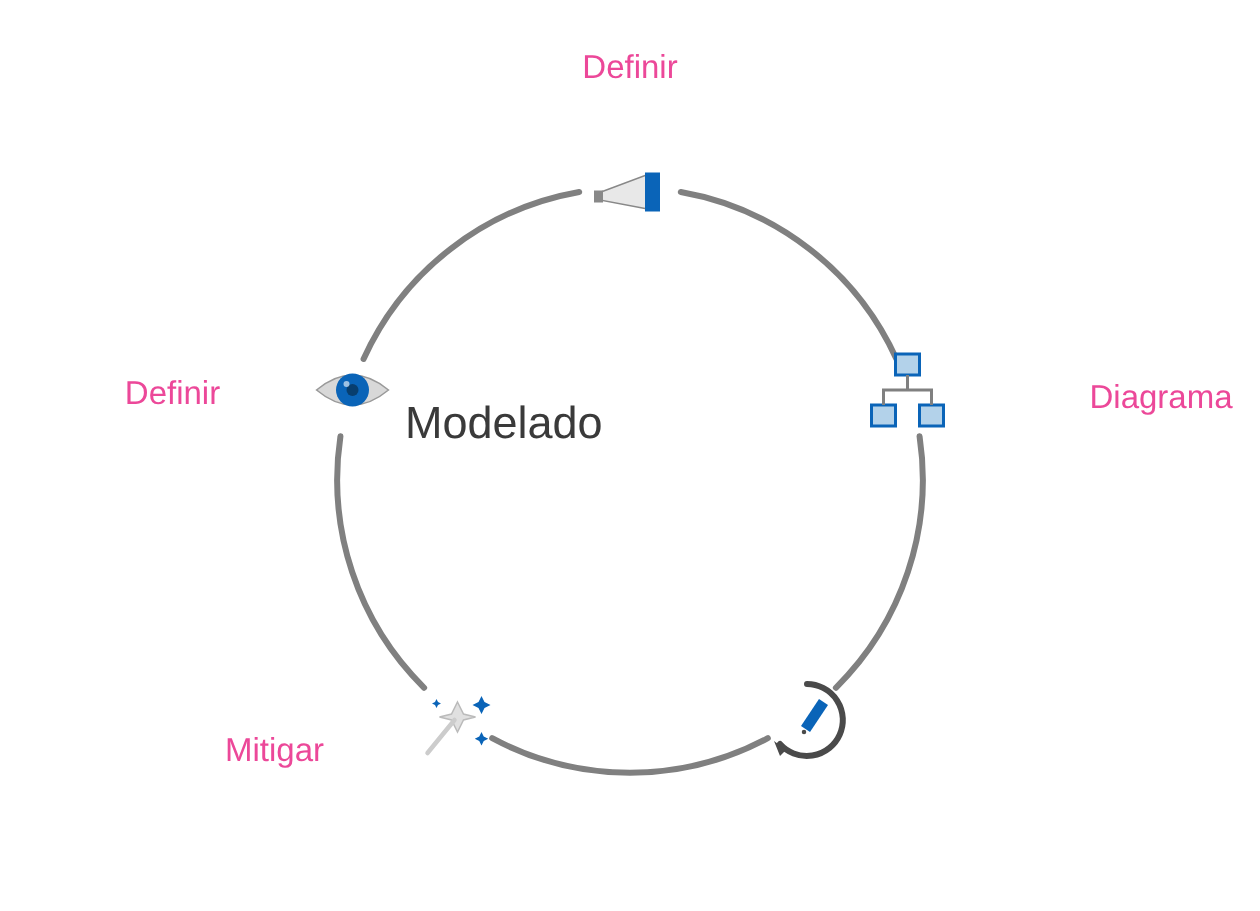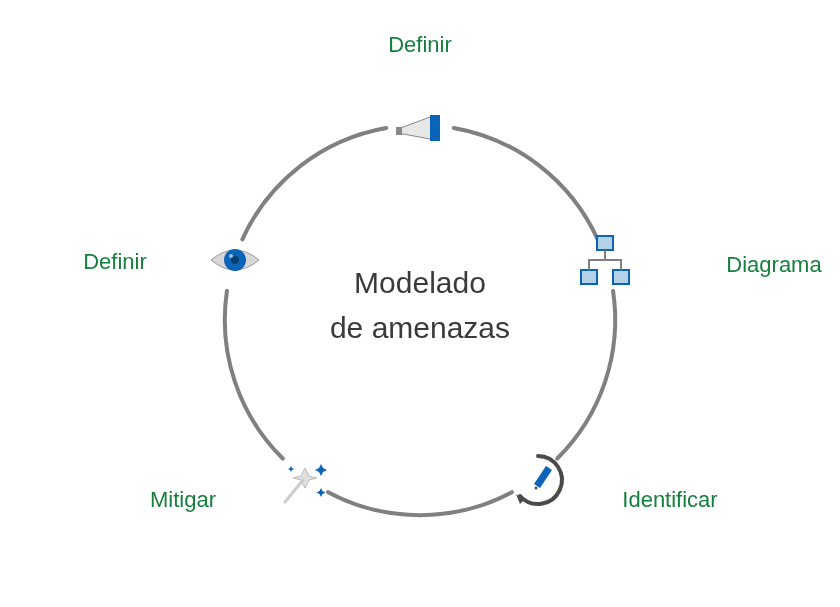--- a/index.html
+++ b/index.html
@@ -12,36 +12,36 @@
       overflow: hidden;
     }
     .stage {
       position: absolute;
       left: 0; top: 0;
       width: 840px;
       height: 607px;
     }
     .center-text {
       position: absolute;
-      text-align: center;
+      text-align: left;
       font-size: 30px;
       color: #3a3a3a;
       line-height: 1.5;
       width: 300px;
     }
     .node {
       position: absolute;
       width: 60px;
       height: 60px;
       transform: translate(-50%, -50%);
     }
     .label {
       position: absolute;
       font-size: 22px;
-      color: #15803d;
+      color: #ec4899;
       white-space: nowrap;
       transform: translate(-50%, -50%);
     }
     svg.ring {
       position: absolute;
       left: 0; top: 0;
     }
   </style>
 </head>
 <body>
@@ -59,21 +59,20 @@
       <path d="M 511.89 492.15 A 195 195 0 0 1 328.11 492.15"></path>
 
       <path d="M 282.76 458.51 A 195 195 0 0 1 226.95 290.88"></path>
 
       <path d="M 242.38 239.33 A 195 195 0 0 1 386.14 127.96"></path>
     </g>
   </svg>
 
   <div class="center-text" style="left:270px; top:260px;">
     <div>Modelado</div>
-    <div>de amenazas</div>
   </div>
 
   <div class="node" style="left:420px; top:125px;">
     <svg width="60" height="60" viewBox="0 0 60 60">
       <path d="M8 34 L40 22 L46 22 L46 44 L40 44 L8 38 Z" fill="#e8e8e8" stroke="#888" stroke-width="1"></path>
       <rect x="40" y="20" width="10" height="26" fill="#0a64b8"></rect>
       <rect x="6" y="32" width="6" height="8" fill="#888"></rect>
     </svg>
   </div>
   <div class="label" style="left:420px; top:45px;">Definir</div>
@@ -89,21 +88,20 @@
   <div class="label" style="left:730px; top:265px;margin-left:44px;">Diagrama</div>
 
   <div class="node" style="left:536px; top:478px;">
     <svg width="64" height="64" viewBox="0 0 64 64">
       <path d="M 32 8 A 24 24 0 1 1 14 48" fill="none" stroke="#4a4a4a" stroke-width="4" stroke-linecap="round"></path>
       <path d="M 18 52 L 10 46 L 14 56 Z" fill="#4a4a4a"></path>
       <path d="M 28 36 L 40 18 L 46 22 L 34 40 Z" fill="#0a64b8"></path>
       <circle cx="30" cy="40" r="1.5" fill="#4a4a4a"></circle>
     </svg>
   </div>
-  <div class="label" style="left:670px; top:500px;">Identificar</div>
 
   <div class="node" style="left:305px; top:478px;">
     <svg width="60" height="60" viewBox="0 0 60 60">
       <path d="M 30 20 L 34 28 L 42 30 L 34 32 L 30 40 L 26 32 L 18 30 L 26 28 Z" fill="#e0e0e0" stroke="#bbb" stroke-width="1"></path>
       <line x1="28" y1="32" x2="10" y2="54" stroke="#ccc" stroke-width="3" stroke-linecap="round"></line>
       <path d="M 46 16 L 48 20 L 52 22 L 48 24 L 46 28 L 44 24 L 40 22 L 44 20 Z" fill="#0a64b8"></path>
       <path d="M 46 40 L 47.5 43 L 50.5 44.5 L 47.5 46 L 46 49 L 44.5 46 L 41.5 44.5 L 44.5 43 Z" fill="#0a64b8"></path>
       <path d="M 16 18 L 17 20 L 19 21 L 17 22 L 16 24 L 15 22 L 13 21 L 15 20 Z" fill="#0a64b8"></path>
     </svg>
   </div>

